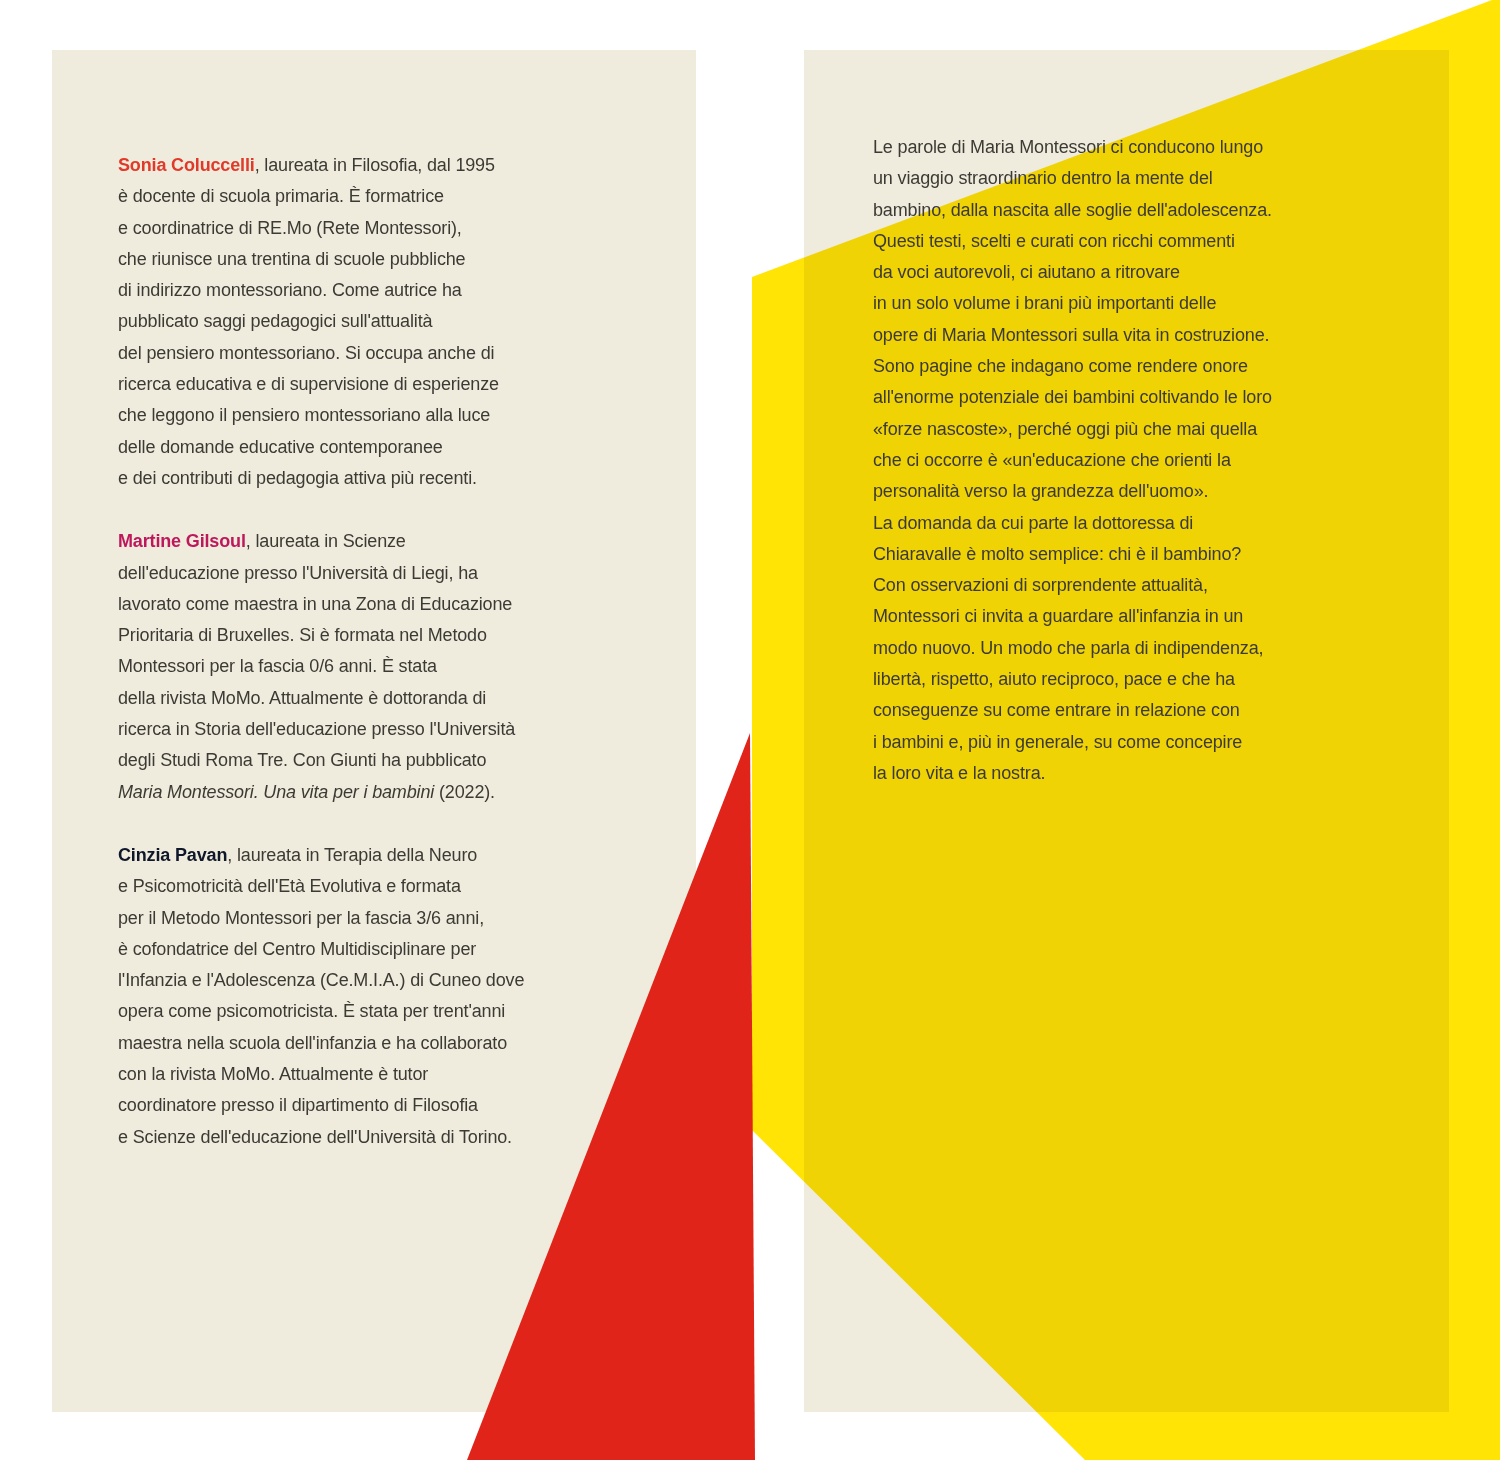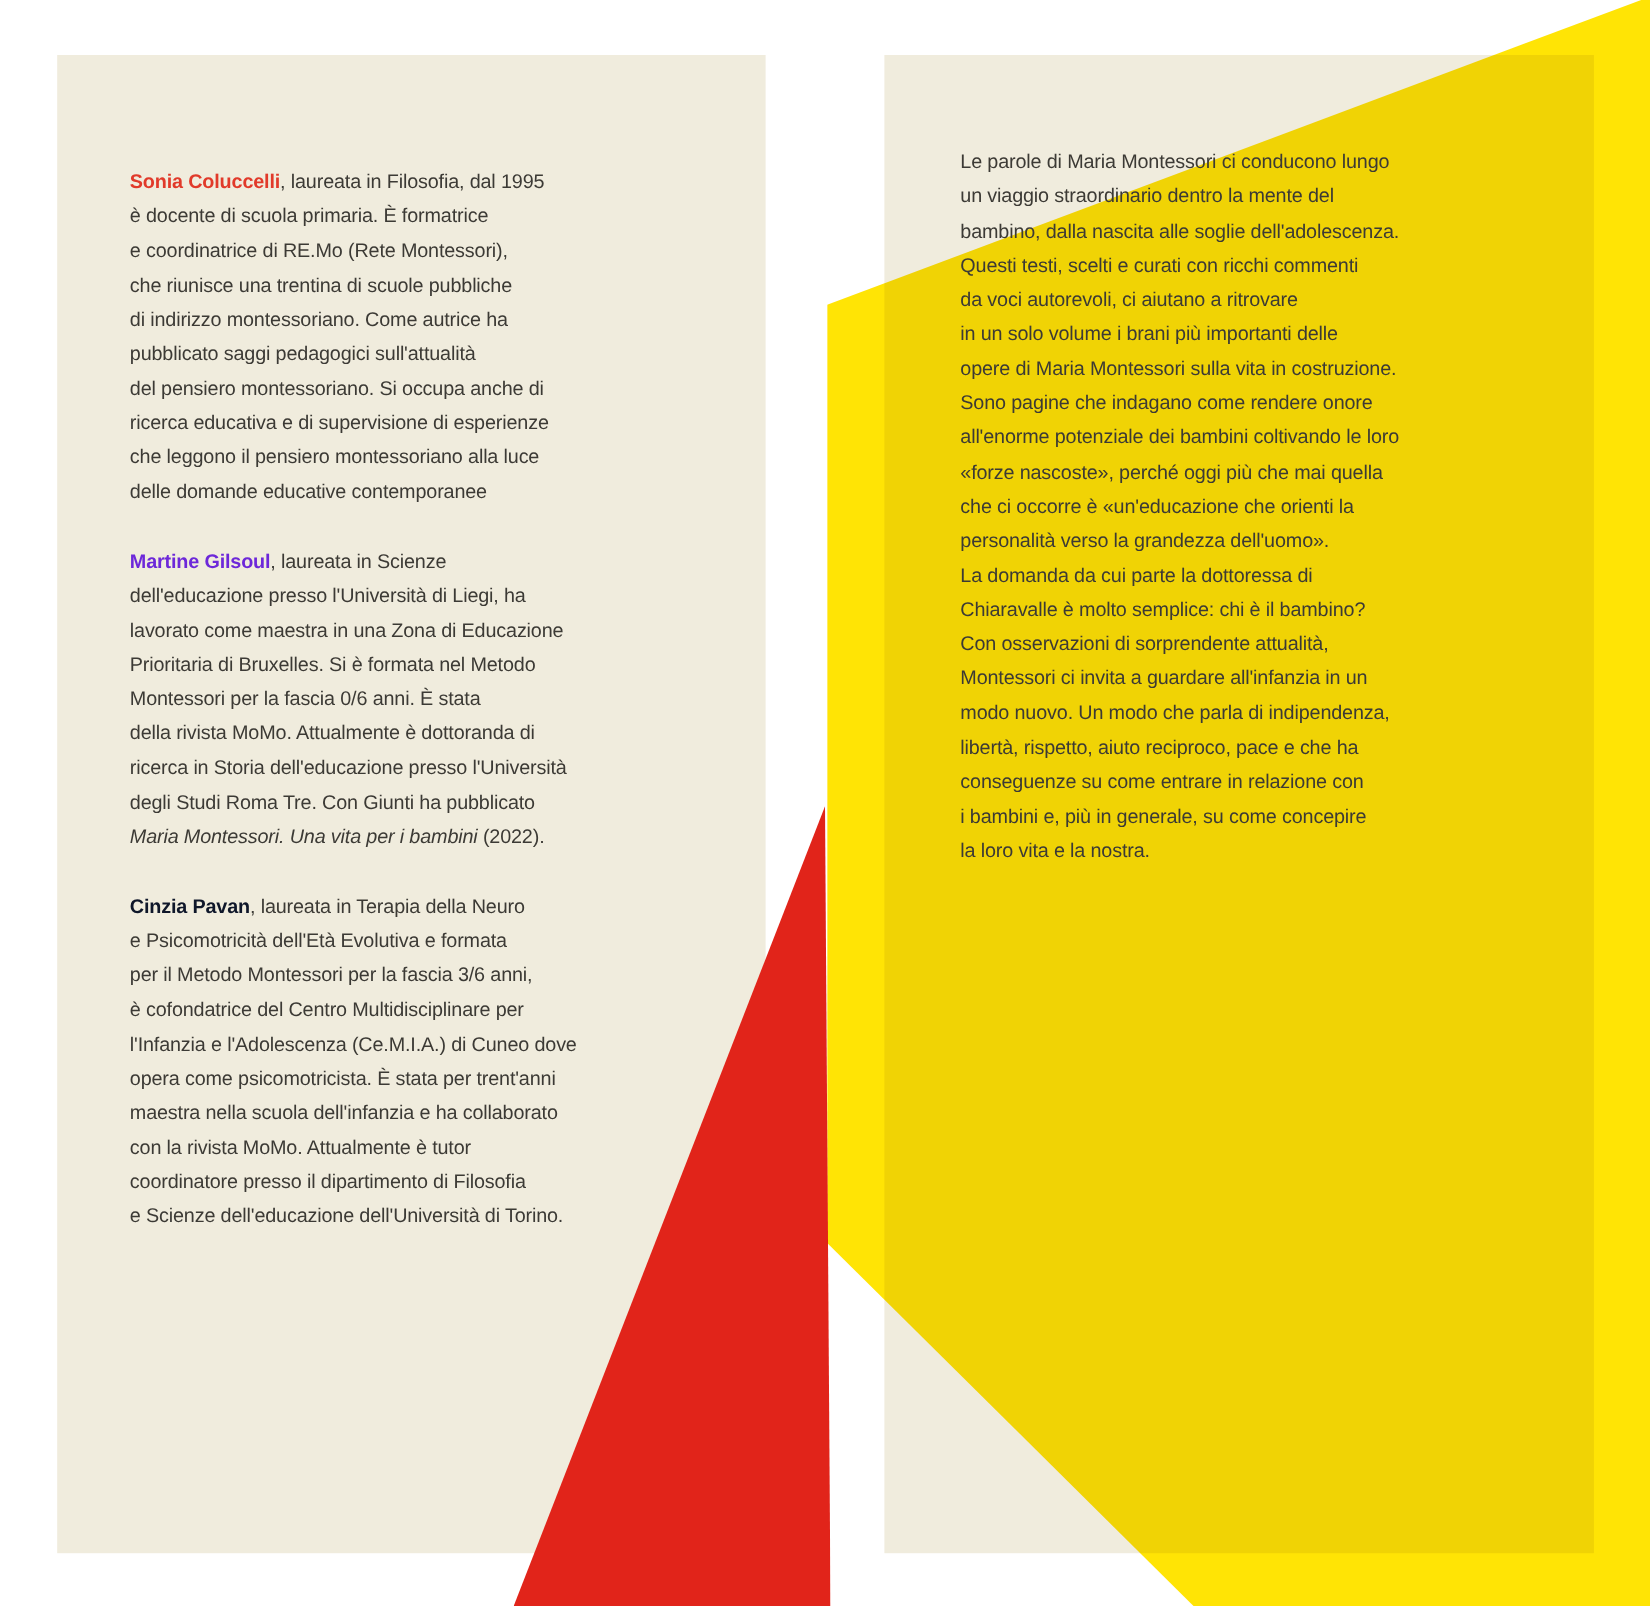--- a/index.html
+++ b/index.html
@@ -45,23 +45,24 @@
         <div class="text-line"><span class="bio-name" style="color: rgb(225, 58, 42);">Sonia Coluccelli</span>, laureata in Filosofia, dal 1995</div>
         <div class="text-line">è docente di scuola primaria. È formatrice</div>
         <div class="text-line">e coordinatrice di RE.Mo (Rete Montessori),</div>
         <div class="text-line">che riunisce una trentina di scuole pubbliche</div>
         <div class="text-line">di indirizzo montessoriano. Come autrice ha</div>
         <div class="text-line">pubblicato saggi pedagogici sull'attualità</div>
         <div class="text-line">del pensiero montessoriano. Si occupa anche di</div>
         <div class="text-line">ricerca educativa e di supervisione di esperienze</div>
         <div class="text-line">che leggono il pensiero montessoriano alla luce</div>
         <div class="text-line">delle domande educative contemporanee</div>
+        <div class="text-line">e dei contributi di pedagogia attiva più recenti.</div>
       </div>
       <div class="bio-para">
-        <div class="text-line"><span class="bio-name" style="color: #6d28d9;">Martine Gilsoul</span>, laureata in Scienze</div>
+        <div class="text-line"><span class="bio-name" style="color: #be185d;">Martine Gilsoul</span>, laureata in Scienze</div>
         <div class="text-line">dell'educazione presso l'Università di Liegi, ha</div>
         <div class="text-line">lavorato come maestra in una Zona di Educazione</div>
         <div class="text-line">Prioritaria di Bruxelles. Si è formata nel Metodo</div>
         <div class="text-line">Montessori per la fascia 0/6 anni. È stata</div>
         <div class="text-line">della rivista MoMo. Attualmente è dottoranda di</div>
         <div class="text-line">ricerca in Storia dell'educazione presso l'Università</div>
         <div class="text-line">degli Studi Roma Tre. Con Giunti ha pubblicato</div>
         <div class="text-line"><i>Maria Montessori. Una vita per i bambini</i> (2022).</div>
       </div>
       <div class="bio-para">

